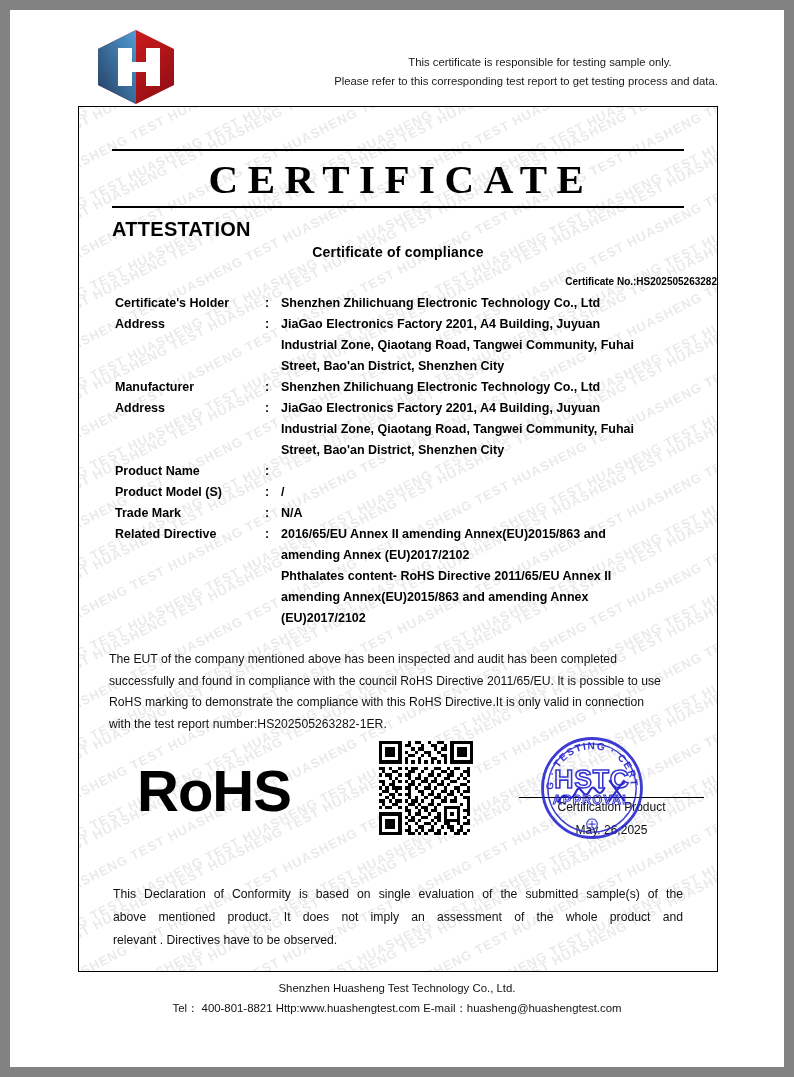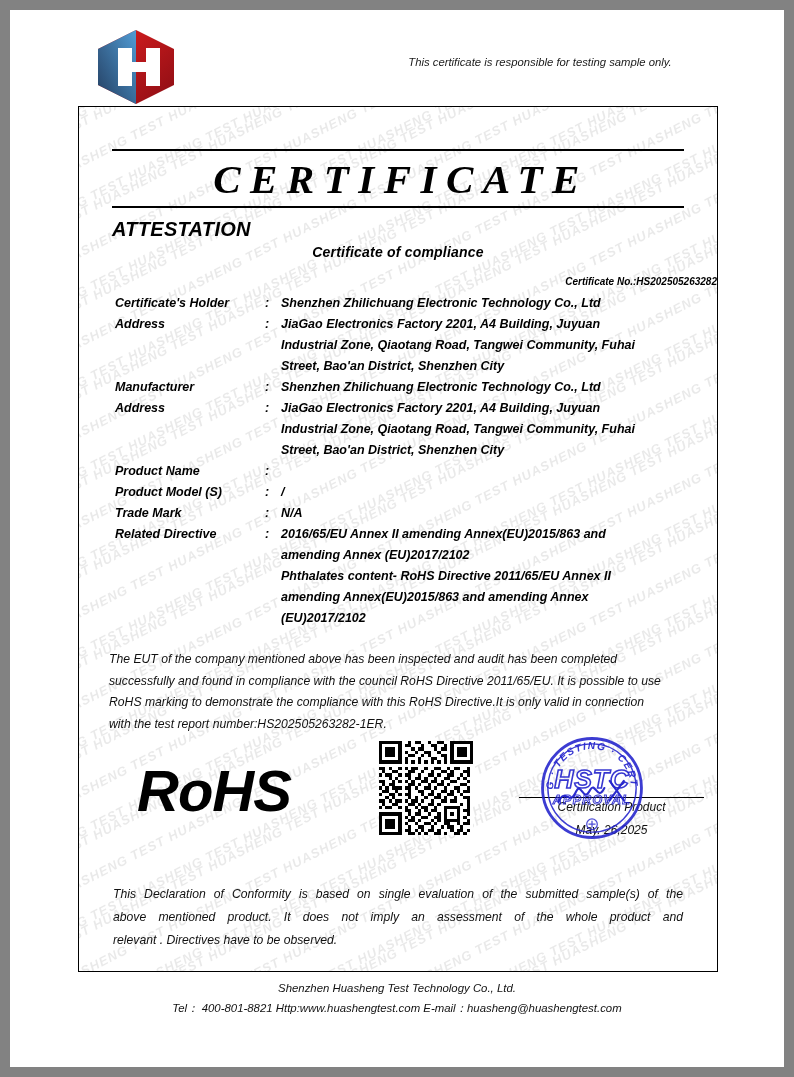--- a/index.html
+++ b/index.html
@@ -12,21 +12,20 @@
   }
 
   
   #page {
     position: relative;
     width: 794px;
     height: 1077px;
     background: #f0abfc;
     border: 10px solid #828282;
     overflow: hidden;
-    font-style: italic;
   }
 
   #page-inner {
     position: relative;
     width: 100%;
     height: 100%;
     background: #ffffff;
     padding: 0;
   }
 
@@ -303,20 +302,21 @@
           <path d="M46 2 L8 21 L8 57 L46 76 Z" fill="url(#gb)" opacity="0.95"></path>
 
           <path d="M28 20 L42 20 L42 34 L56 34 L56 20 L70 20 L70 58 L56 58 L56 44 L42 44 L42 58 L28 58 Z" fill="#ffffff"></path>
 
           <path d="M28 20 L42 20 L42 34 L30 34 Z" fill="none"></path>
         </svg>
       </div>
 
       <div id="header-notice">
         <div>This certificate is responsible for testing sample only.</div>
+        <div class="ln2">Please refer to this corresponding test report to get testing process and data.</div>
       </div>
     </div>
 
     <div id="cert-box">
 
       <div id="watermark">
           <div class="wmrow" style="top: 0px; left: -180px;">HUASHENG TEST HUASHENG TEST HUASHENG TEST HUASHENG TEST HUASHENG TEST HUASHENG TEST HUASHENG TEST HUASHENG TEST HUASHENG TEST HUASHENG TEST HUASHENG TEST HUASHENG TEST HUASHENG TEST HUASHENG TEST </div>
           <div class="wmrow" style="top: 30px; left: -140px;">HUASHENG TEST HUASHENG TEST HUASHENG TEST HUASHENG TEST HUASHENG TEST HUASHENG TEST HUASHENG TEST HUASHENG TEST HUASHENG TEST HUASHENG TEST HUASHENG TEST HUASHENG TEST HUASHENG TEST HUASHENG TEST </div>
           <div class="wmrow" style="top: 60px; left: -100px;">HUASHENG TEST HUASHENG TEST HUASHENG TEST HUASHENG TEST HUASHENG TEST HUASHENG TEST HUASHENG TEST HUASHENG TEST HUASHENG TEST HUASHENG TEST HUASHENG TEST HUASHENG TEST HUASHENG TEST HUASHENG TEST </div>
           <div class="wmrow" style="top: 90px; left: -180px;">HUASHENG TEST HUASHENG TEST HUASHENG TEST HUASHENG TEST HUASHENG TEST HUASHENG TEST HUASHENG TEST HUASHENG TEST HUASHENG TEST HUASHENG TEST HUASHENG TEST HUASHENG TEST HUASHENG TEST HUASHENG TEST </div>

